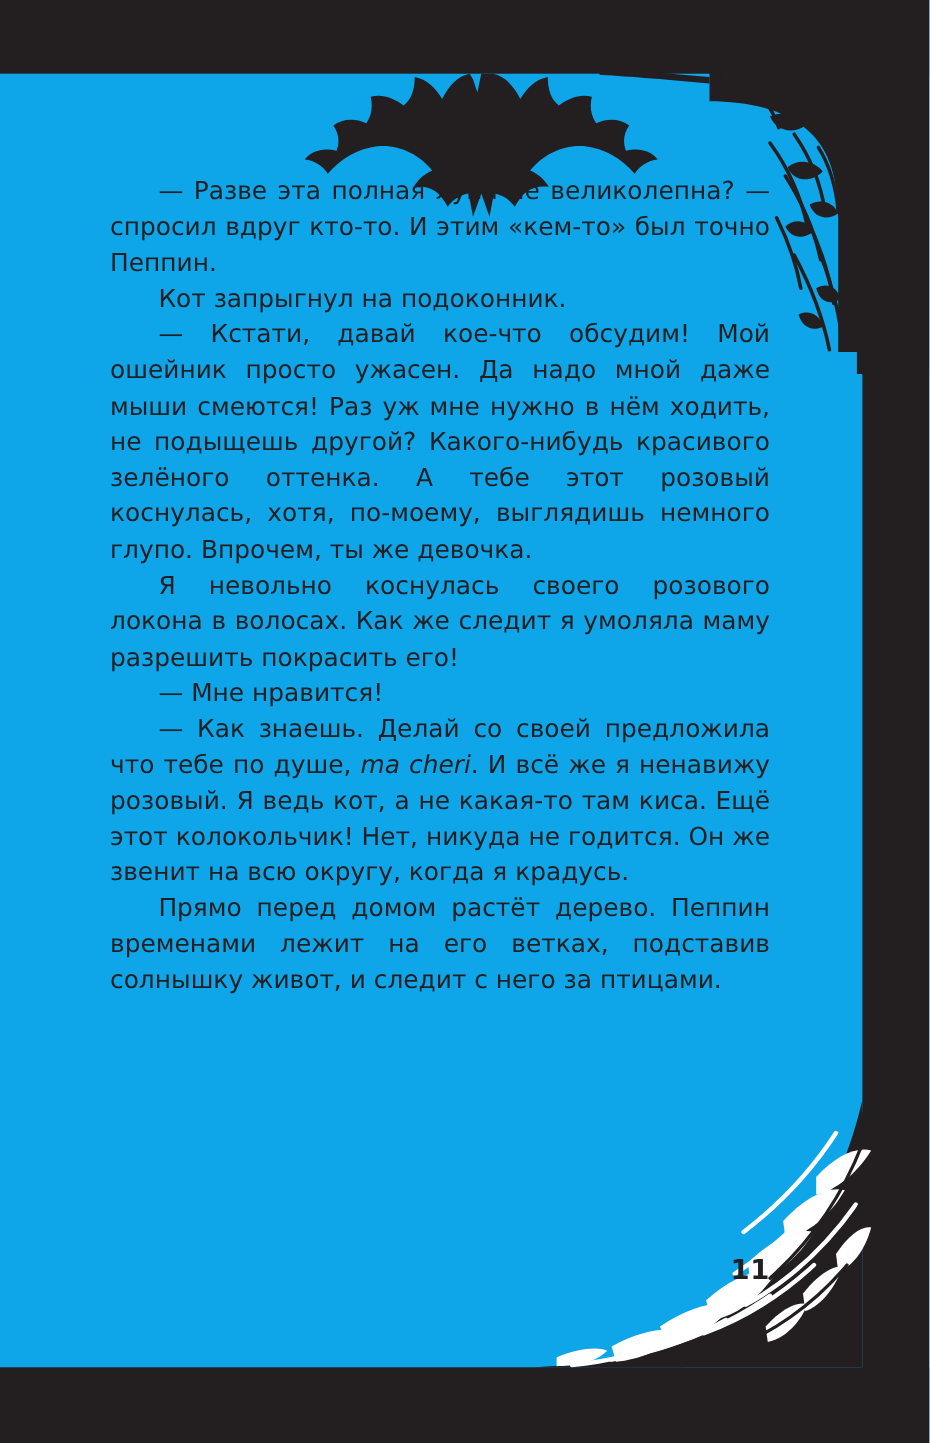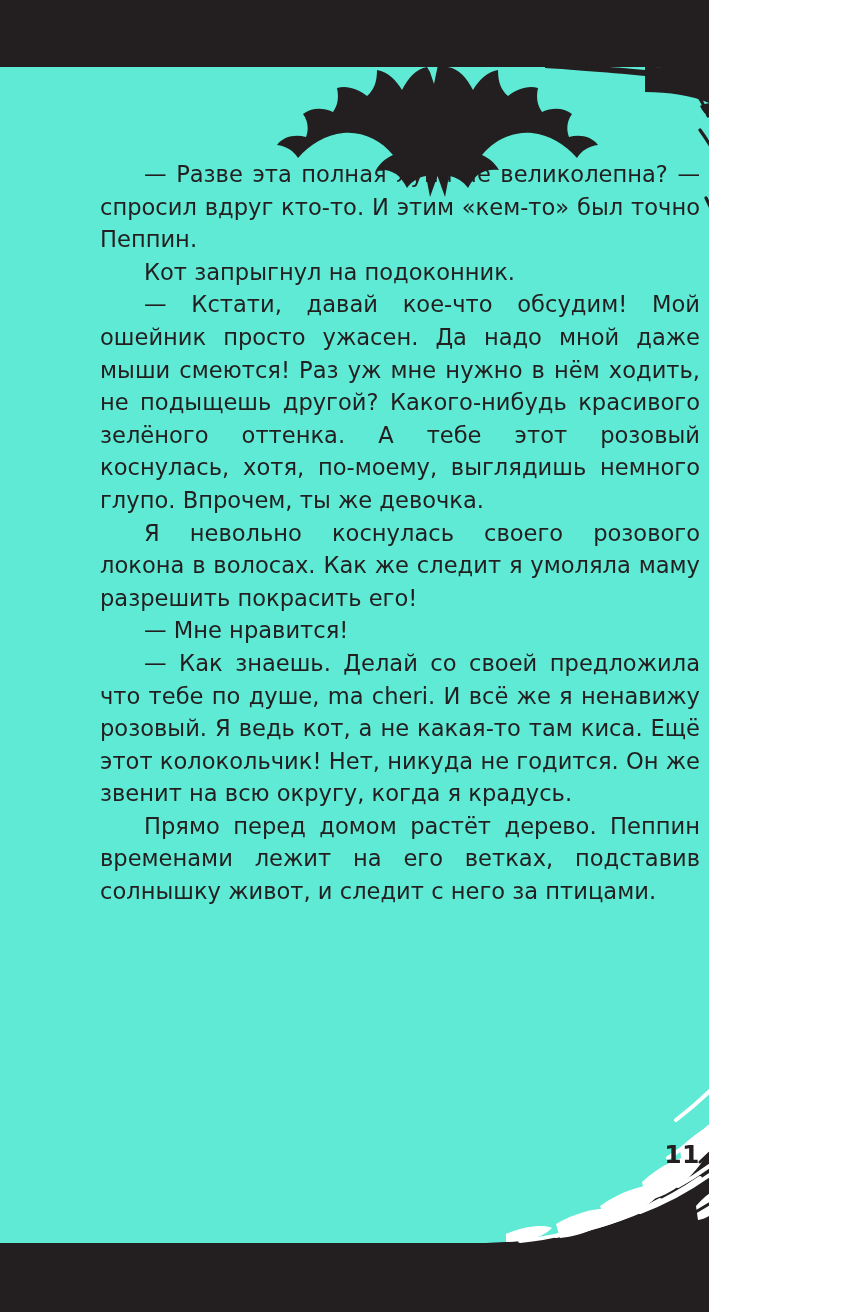--- a/index.html
+++ b/index.html
@@ -2,23 +2,23 @@
 <html><head>
 <meta charset="utf-8">
 <style>
   html, body {
     margin: 0;
     padding: 0;
     background: #ffffff;
   }
   #page {
     position: relative;
-    width: 709px;
+    width: 845px;
     height: 1312px;
-    background: #5eead4;
+    background: #0ea5e9;
     overflow: hidden;
     font-family: "DejaVu Sans", "Liberation Sans", sans-serif;
   }
 
   
   .band-top {
     position: absolute;
     left: 0; top: 0;
     width: 845px; height: 67px;
     background: #231f20;
@@ -58,20 +58,21 @@
     -webkit-hyphens: none;
     hyphens: none;
   }
   .para {
     margin: 0;
     text-indent: 44px;
     text-align: justify;
   }
   .para:last-of-type { }
   .ital {
+    font-style: italic;
   }
 
   
   .folio {
     position: absolute;
     left: 0;
     top: 1140px;
     width: 700px;
     text-align: right;
     font-size: 25px;

